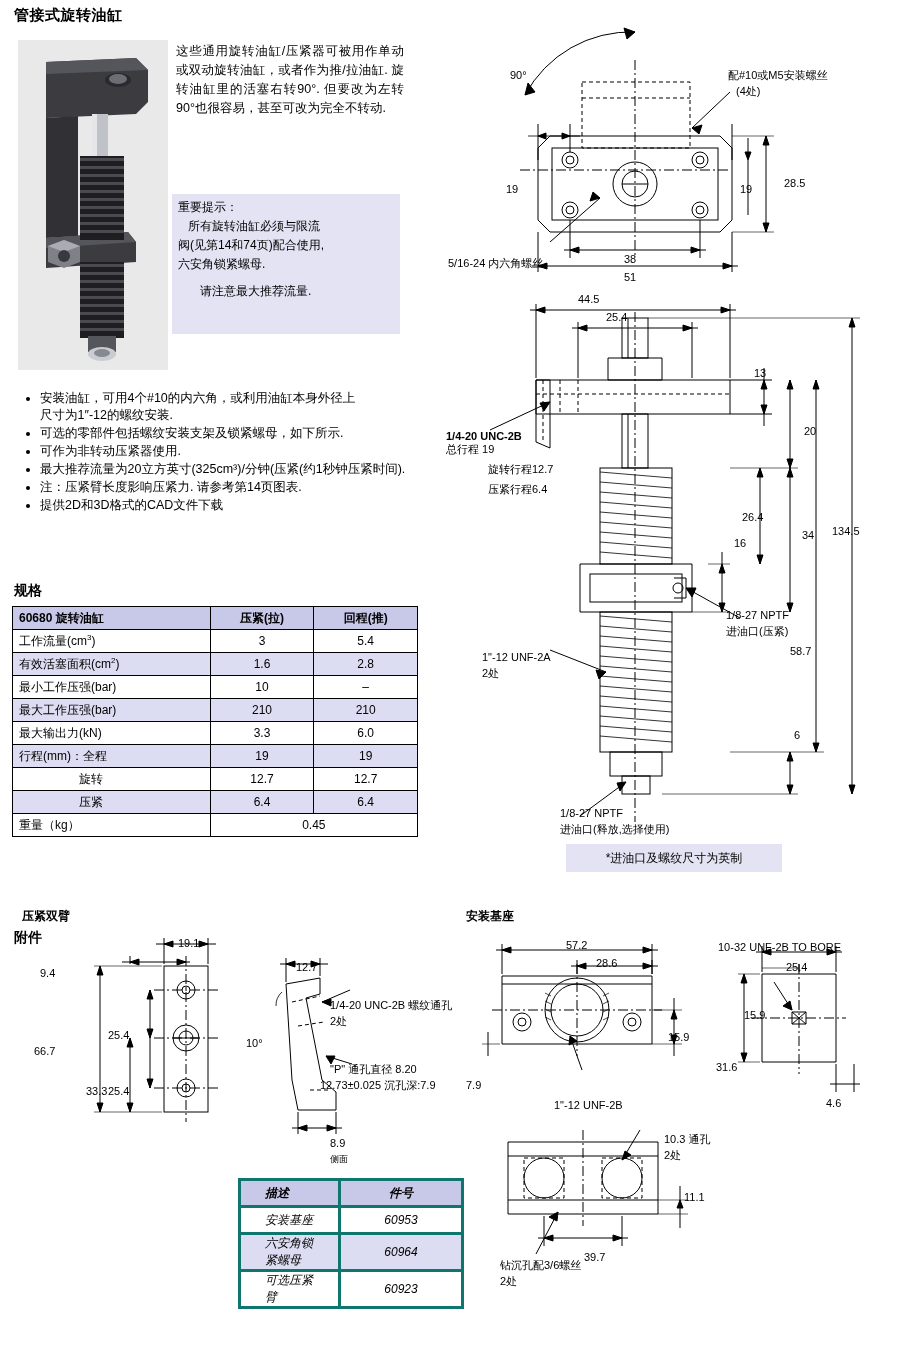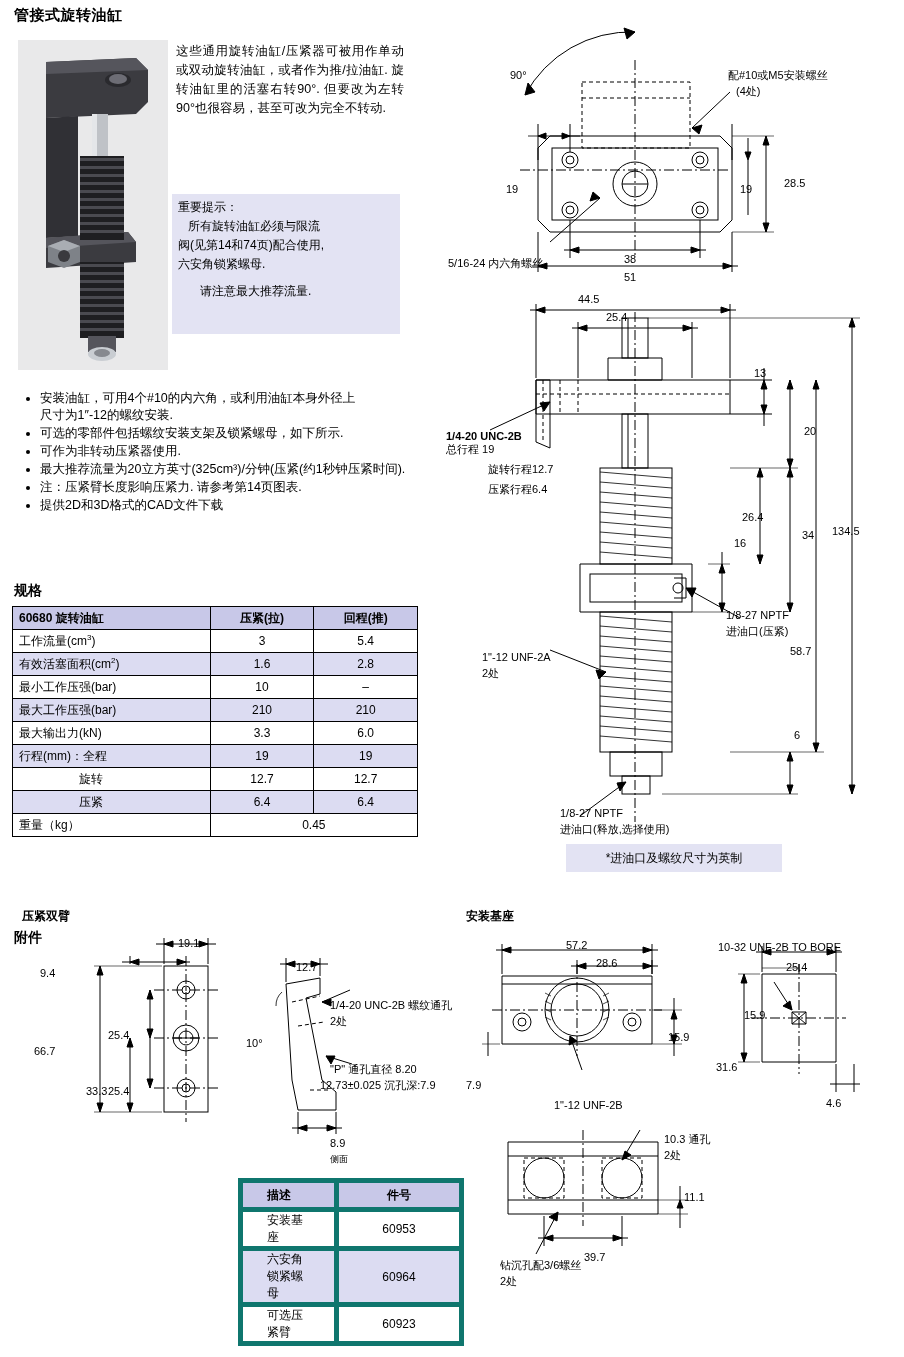--- a/index.html
+++ b/index.html
@@ -99,23 +99,24 @@
   #acc-sub-1 { left: 22px; top: 908px; font-size: 12px; font-weight: bold; }
   #acc-sub-2 { left: 466px; top: 908px; font-size: 12px; font-weight: bold; }
 
   #parts-table {
     left: 238px; top: 1178px;
     width: 226px;
     border-collapse: collapse;
     font-size: 12px;
   }
   #parts-table td {
-    border: 5px solid #0f766e;
+    border: 3px solid #0f766e;
     height: 24px;
     padding: 0 24px;
+    font-style: italic;
   }
   #parts-table .hdr { background: #c8c8e8; font-weight: bold; }
   #parts-table .alt { background: #dcdcf2; }
   #parts-table .num { width: 72px; text-align: center; }
 
   
   #units-note {
     left: 566px; top: 844px;
     width: 216px; height: 28px;
     background: #e3e3f3;

